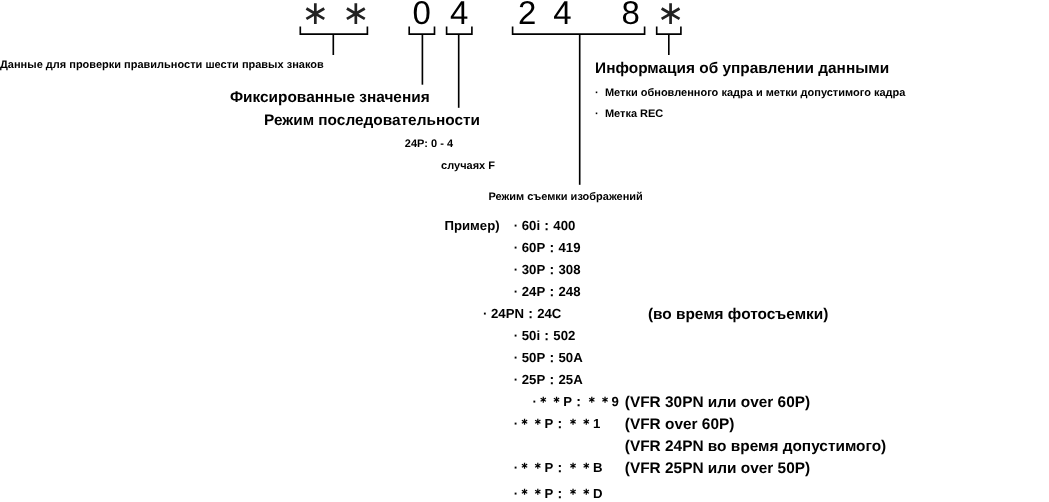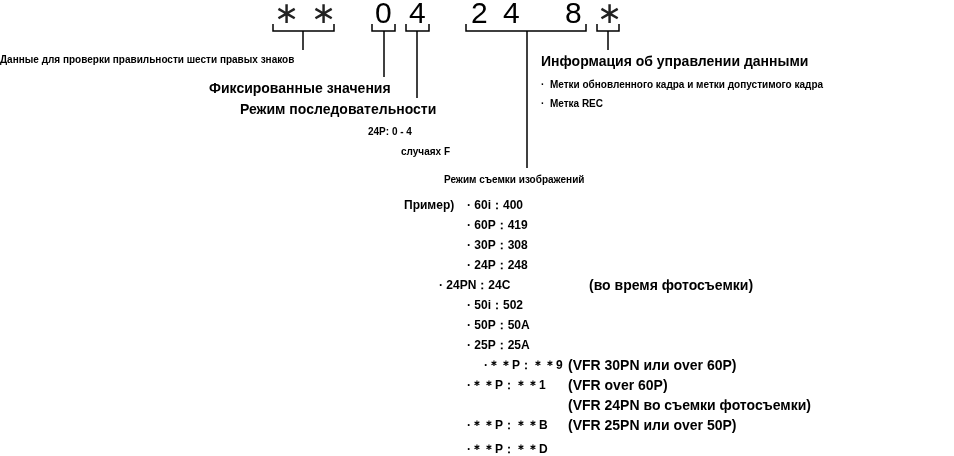--- a/index.html
+++ b/index.html
@@ -68,15 +68,15 @@
 <div class="ex" style="left:439px; top:278px;">· 24PN：24C</div>
 <div class="note" style="left:589px; top:277px;">(во время фотосъемки)</div>
 <div class="ex" style="left:467px; top:298px;">· 50i：502</div>
 <div class="ex" style="left:467px; top:318px;">· 50P：50A</div>
 <div class="ex" style="left:467px; top:338px;">· 25P：25A</div>
 <div class="ex" style="left:467px; top:358px;margin-left:17px;">·＊＊P：＊＊9</div>
 <div class="note" style="left:568px; top:357px;">(VFR 30PN или over 60P)</div>
 <div class="ex" style="left:467px; top:378px;">·＊＊P：＊＊1</div>
 <div class="note" style="left:568px; top:377px;">(VFR over 60P)</div>
 <div class="ex" style="left:467px; top:398px;margin-top:44px;">·＊＊P：＊＊D</div>
-<div class="note" style="left:568px; top:397px;">(VFR 24PN во съемки фотосъемки)</div>
+<div class="note" style="left:568px; top:397px;">(VFR 24PN во время допустимого)</div>
 <div class="ex" style="left:467px; top:418px;">·＊＊P：＊＊B</div>
 <div class="note" style="left:568px; top:417px;">(VFR 25PN или over 50P)</div>
 
 </body></html>

